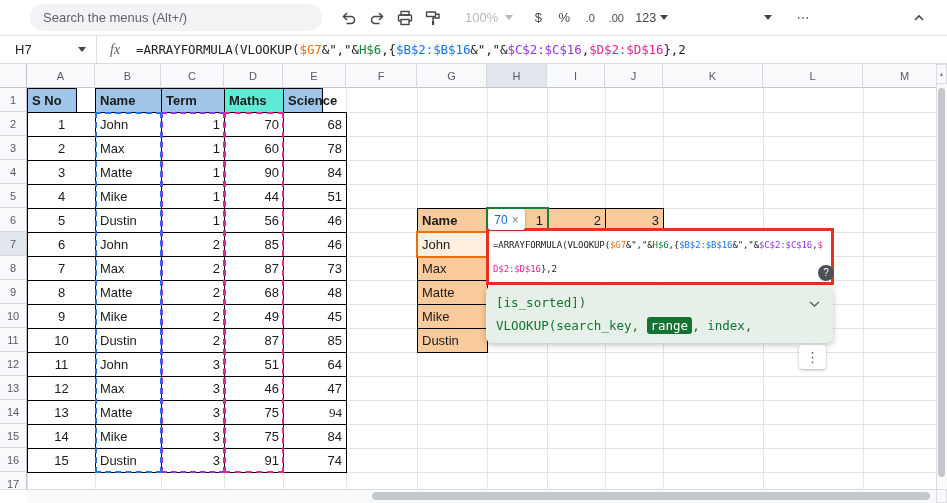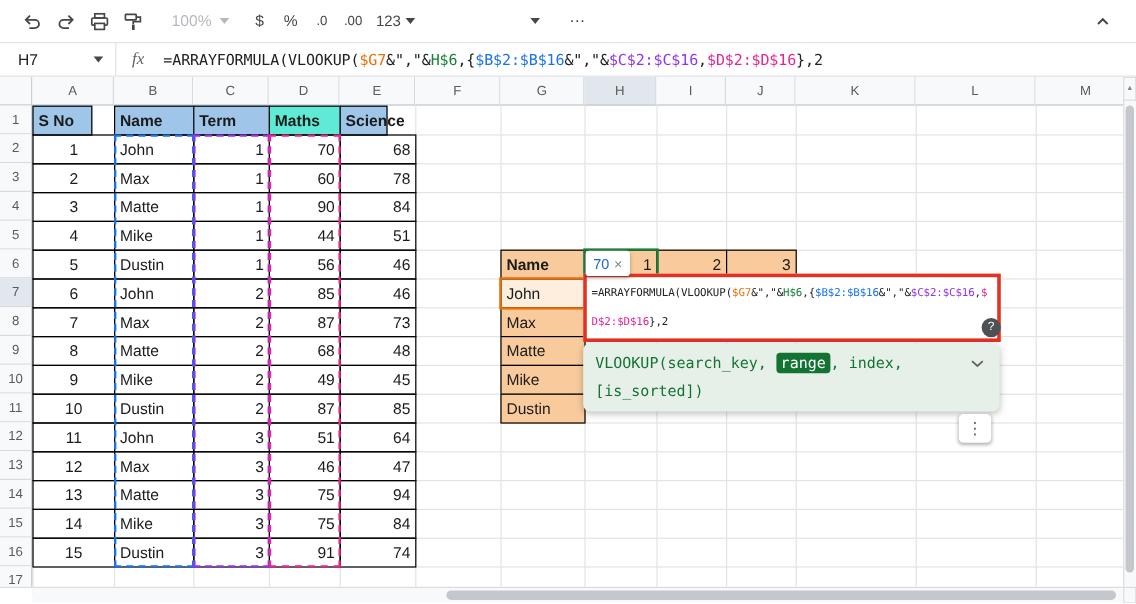--- a/index.html
+++ b/index.html
@@ -61,20 +61,23 @@
   .hcorner{left:0;top:425px;width:27px;height:14px;background:#fff;border-top:1px solid #dadce0;z-index:20}
   .hthumb{left:372px;top:428px;width:558px;height:8px;background:#c4c7cb;border-radius:4px;z-index:21}
   .scorner{left:936px;top:425px;width:11px;height:14px;background:#f8f9fa;border:1px solid #dadce0;z-index:22}
 </style>
 </head>
 <body>
 
 <div class="app">
 
   <div class="toolbar">
+    <div class="search-pill">
+      <span>Search the menus (Alt+/)</span>
+    </div>
     <button class="tb-btn first-icon">
       <svg width="18" height="18" viewBox="0 0 18 18">
           <path d="M7 4 L3.5 7.5 L7 11" stroke="#444746" stroke-width="1.5" fill="none"></path>
           <path d="M3.5 7.5 H11 a3.5 3.5 0 0 1 0 7 H6.5" stroke="#444746" stroke-width="1.5" fill="none"></path>
         </svg>
     </button>
     <button class="tb-btn">
       <svg width="18" height="18" viewBox="0 0 18 18">
           <path d="M11 4 L14.5 7.5 L11 11" stroke="#444746" stroke-width="1.5" fill="none"></path>
           <path d="M14.5 7.5 H7 a3.5 3.5 0 0 0 0 7 H11.5" stroke="#444746" stroke-width="1.5" fill="none"></path>
@@ -249,21 +252,21 @@
       <div class="tcell al-r" style="left: 283px; top: 288px; width: 64px; height: 25px;">64</div>
       <div class="tcell al-c" style="left: 27px; top: 312px; width: 69px; height: 25px;">12</div>
       <div class="tcell al-l" style="left: 95px; top: 312px; width: 67px; height: 25px;">Max</div>
       <div class="tcell al-r" style="left: 161px; top: 312px; width: 64px; height: 25px;">3</div>
       <div class="tcell al-r" style="left: 224px; top: 312px; width: 60px; height: 25px;">46</div>
       <div class="tcell al-r" style="left: 283px; top: 312px; width: 64px; height: 25px;">47</div>
       <div class="tcell al-c" style="left: 27px; top: 336px; width: 69px; height: 25px;">13</div>
       <div class="tcell al-l" style="left: 95px; top: 336px; width: 67px; height: 25px;">Matte</div>
       <div class="tcell al-r" style="left: 161px; top: 336px; width: 64px; height: 25px;">3</div>
       <div class="tcell al-r" style="left: 224px; top: 336px; width: 60px; height: 25px;">75</div>
-      <div class="tcell al-r" style="left: 283px; top: 336px; width: 64px; height: 25px;">94</div>
+      <div class="tcell al-r" style="left: 283px; top: 336px; width: 64px; height: 25px; font-family: Liberation Serif, serif;">94</div>
       <div class="tcell al-c" style="left: 27px; top: 360px; width: 69px; height: 25px;">14</div>
       <div class="tcell al-l" style="left: 95px; top: 360px; width: 67px; height: 25px;">Mike</div>
       <div class="tcell al-r" style="left: 161px; top: 360px; width: 64px; height: 25px;">3</div>
       <div class="tcell al-r" style="left: 224px; top: 360px; width: 60px; height: 25px;">75</div>
       <div class="tcell al-r" style="left: 283px; top: 360px; width: 64px; height: 25px;">84</div>
       <div class="tcell al-c" style="left: 27px; top: 384px; width: 69px; height: 25px;">15</div>
       <div class="tcell al-l" style="left: 95px; top: 384px; width: 67px; height: 25px;">Dustin</div>
       <div class="tcell al-r" style="left: 161px; top: 384px; width: 64px; height: 25px;">3</div>
       <div class="tcell al-r" style="left: 224px; top: 384px; width: 60px; height: 25px;">91</div>
       <div class="tcell al-r" style="left: 283px; top: 384px; width: 64px; height: 25px;">74</div>
@@ -284,22 +287,22 @@
       <div class="editor" style="left: 486px; top: 164px; width: 348px; height: 57px; border-color: rgb(228, 50, 34);">
         <div class="ed-line"><span>=ARRAYFORMULA(VLOOKUP(</span><span style="color: rgb(232, 113, 10);">$G7</span><span>&amp;","&amp;</span><span style="color: rgb(24, 128, 56);">H$6</span><span>,{</span><span style="color: rgb(26, 115, 232);">$B$2:$B$16</span><span>&amp;","&amp;</span><span style="color: rgb(147, 52, 230);">$C$2:$C$16</span><span>,</span><span style="color: rgb(229, 37, 146);">$</span></div>
         <div class="ed-line"><span style="color: rgb(229, 37, 146);">D$2:$D$16</span><span>},2</span></div>
       </div>
       <div class="help-circle">?</div>
       <div class="chip">
         <div class="chip-val">70</div>
         <div class="chip-x">×</div>
       </div>
       <div class="hint" style="background: rgb(231, 240, 232);">
+        <div class="hint-line" style="color: rgb(19, 115, 51);">[is_sorted])</div>
         <div class="hint-line" style="color: rgb(19, 115, 51);"><span>VLOOKUP(search_key, </span><span class="hint-pill" style="background: rgb(19, 115, 51);">range</span><span>, index,</span></div>
-        <div class="hint-line" style="color: rgb(19, 115, 51);">[is_sorted])</div>
       </div>
       <div class="hint-chev"><svg width="13" height="8" viewBox="0 0 13 8">
           <path d="M2 2 L6.5 6 L11 2" stroke="#5f6368" stroke-width="1.5" fill="none"></path>
         </svg></div>
       <div class="hint-more">⋮</div>
       <div class="vtrack"></div>
       <div class="varrow">▲</div>
       <div class="vthumb"></div>
       <div class="hcorner"></div>
       <div class="htrack"></div>

